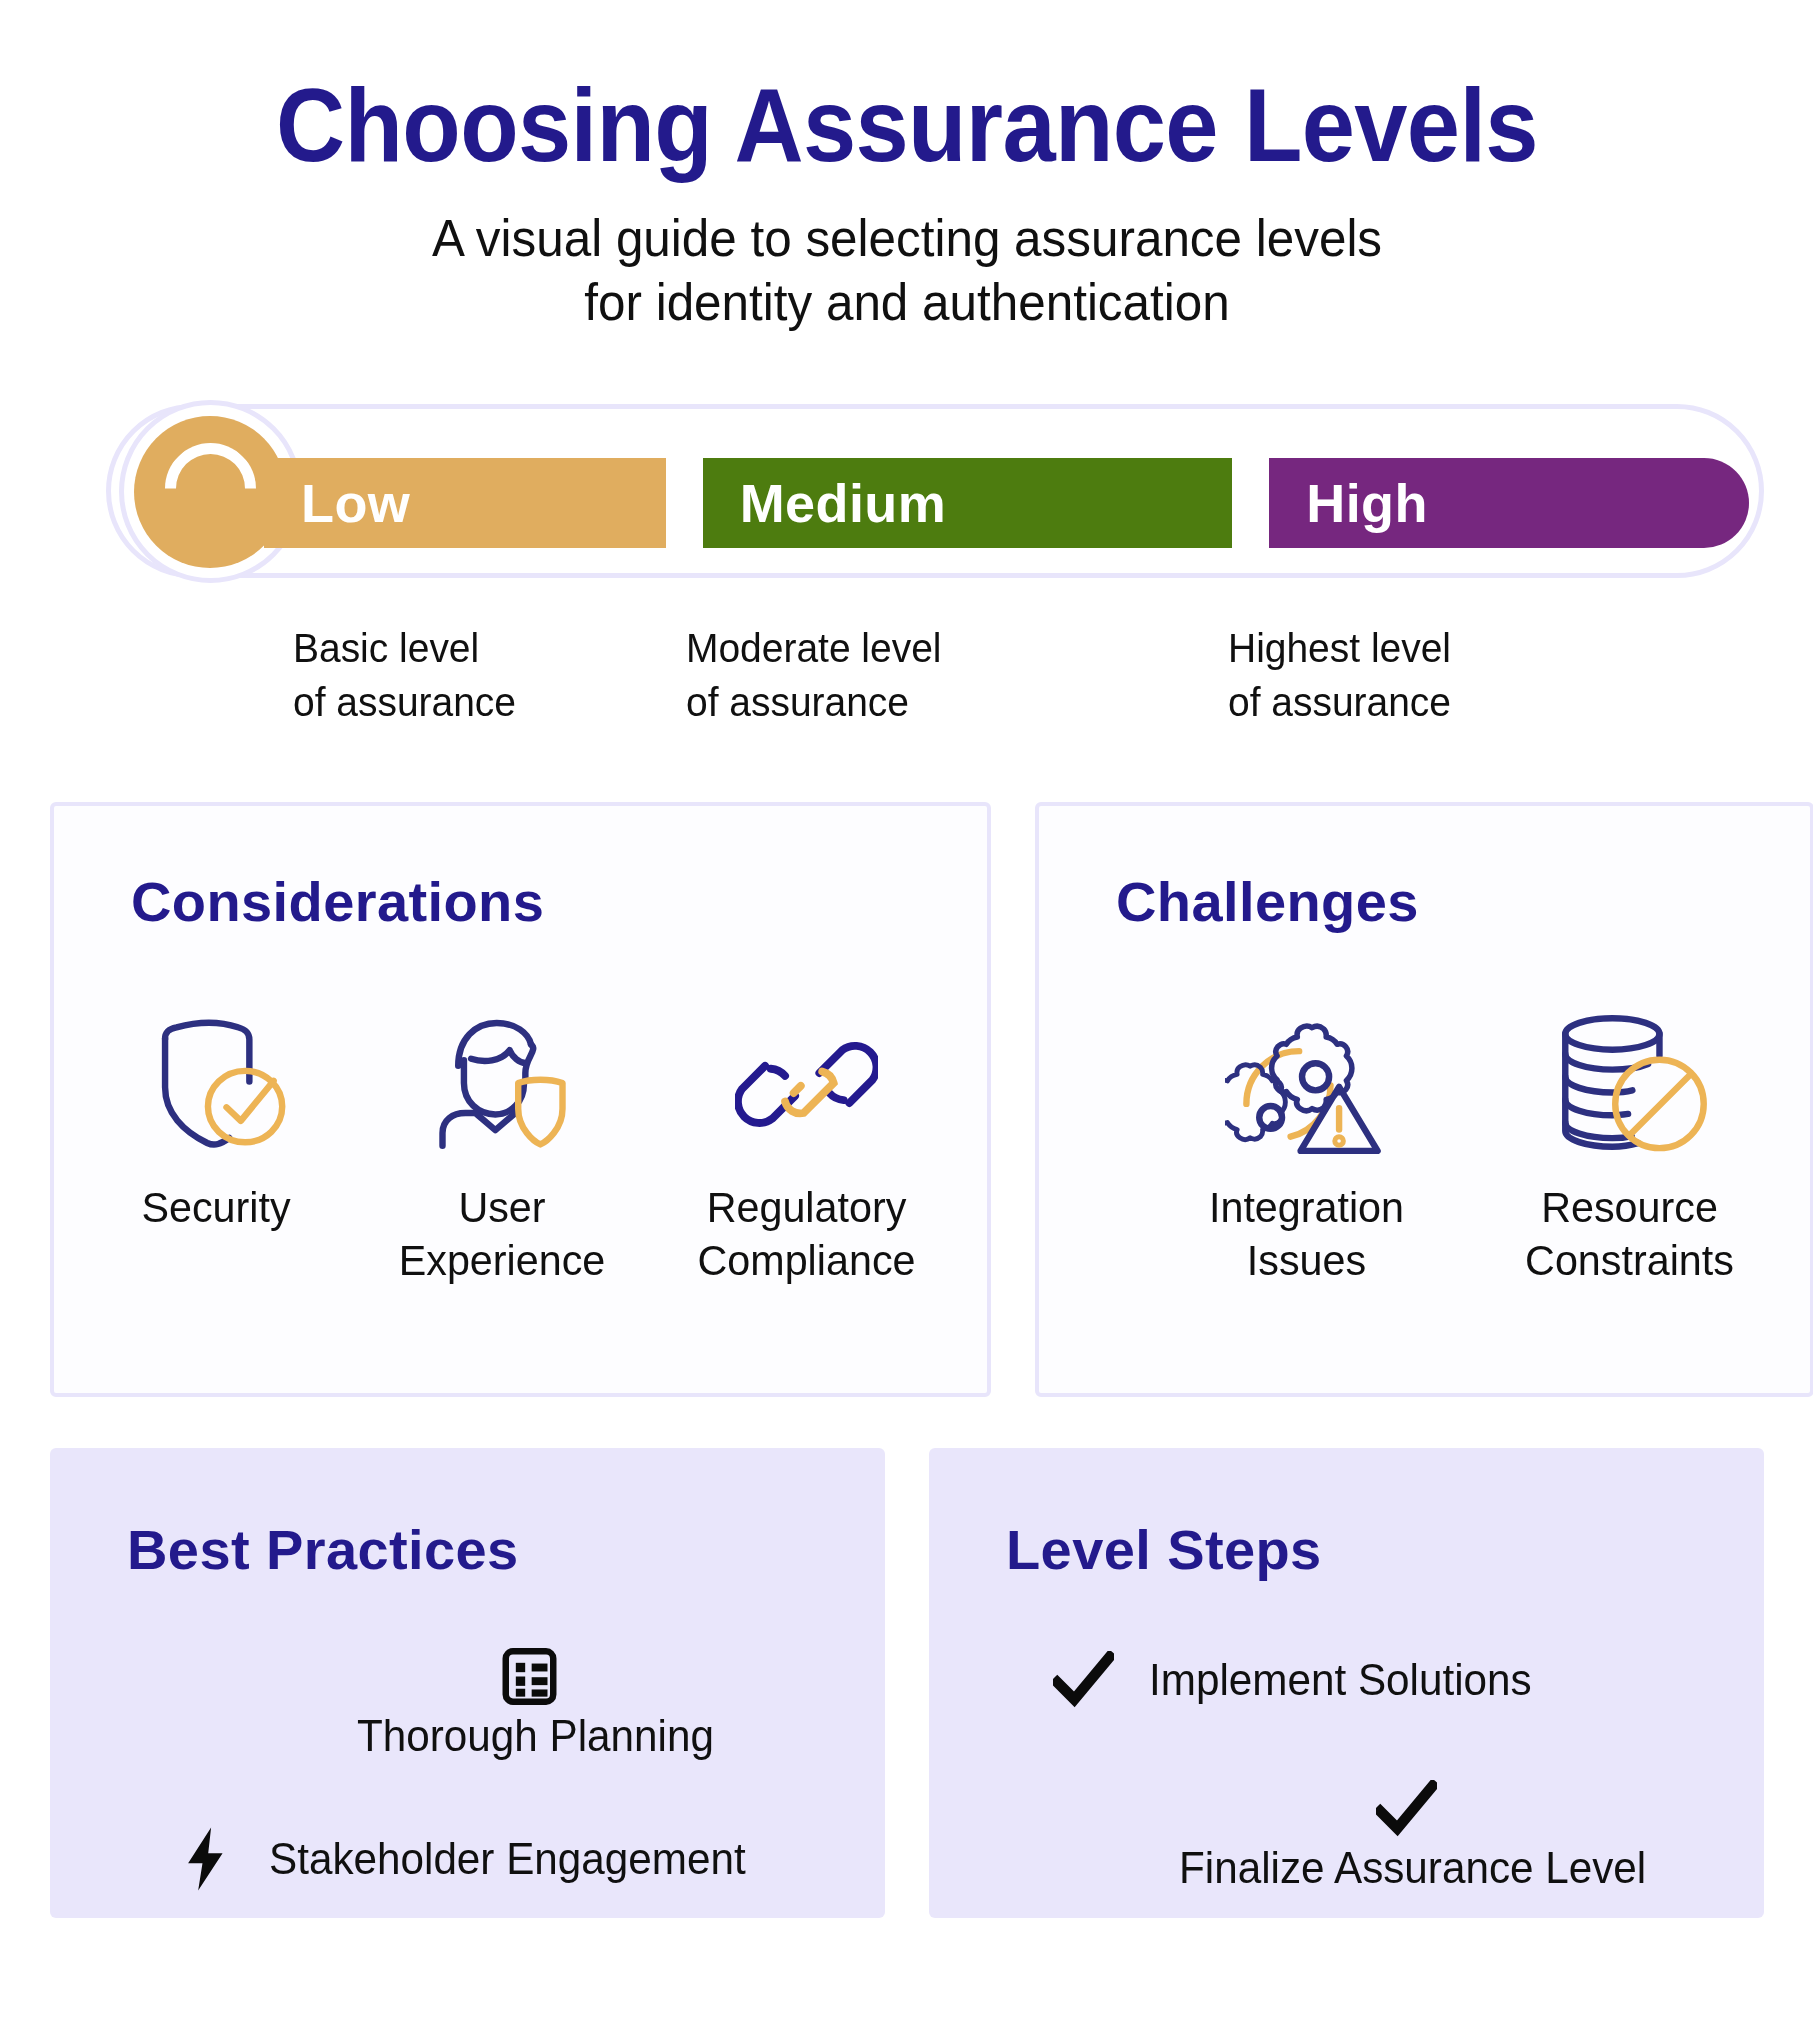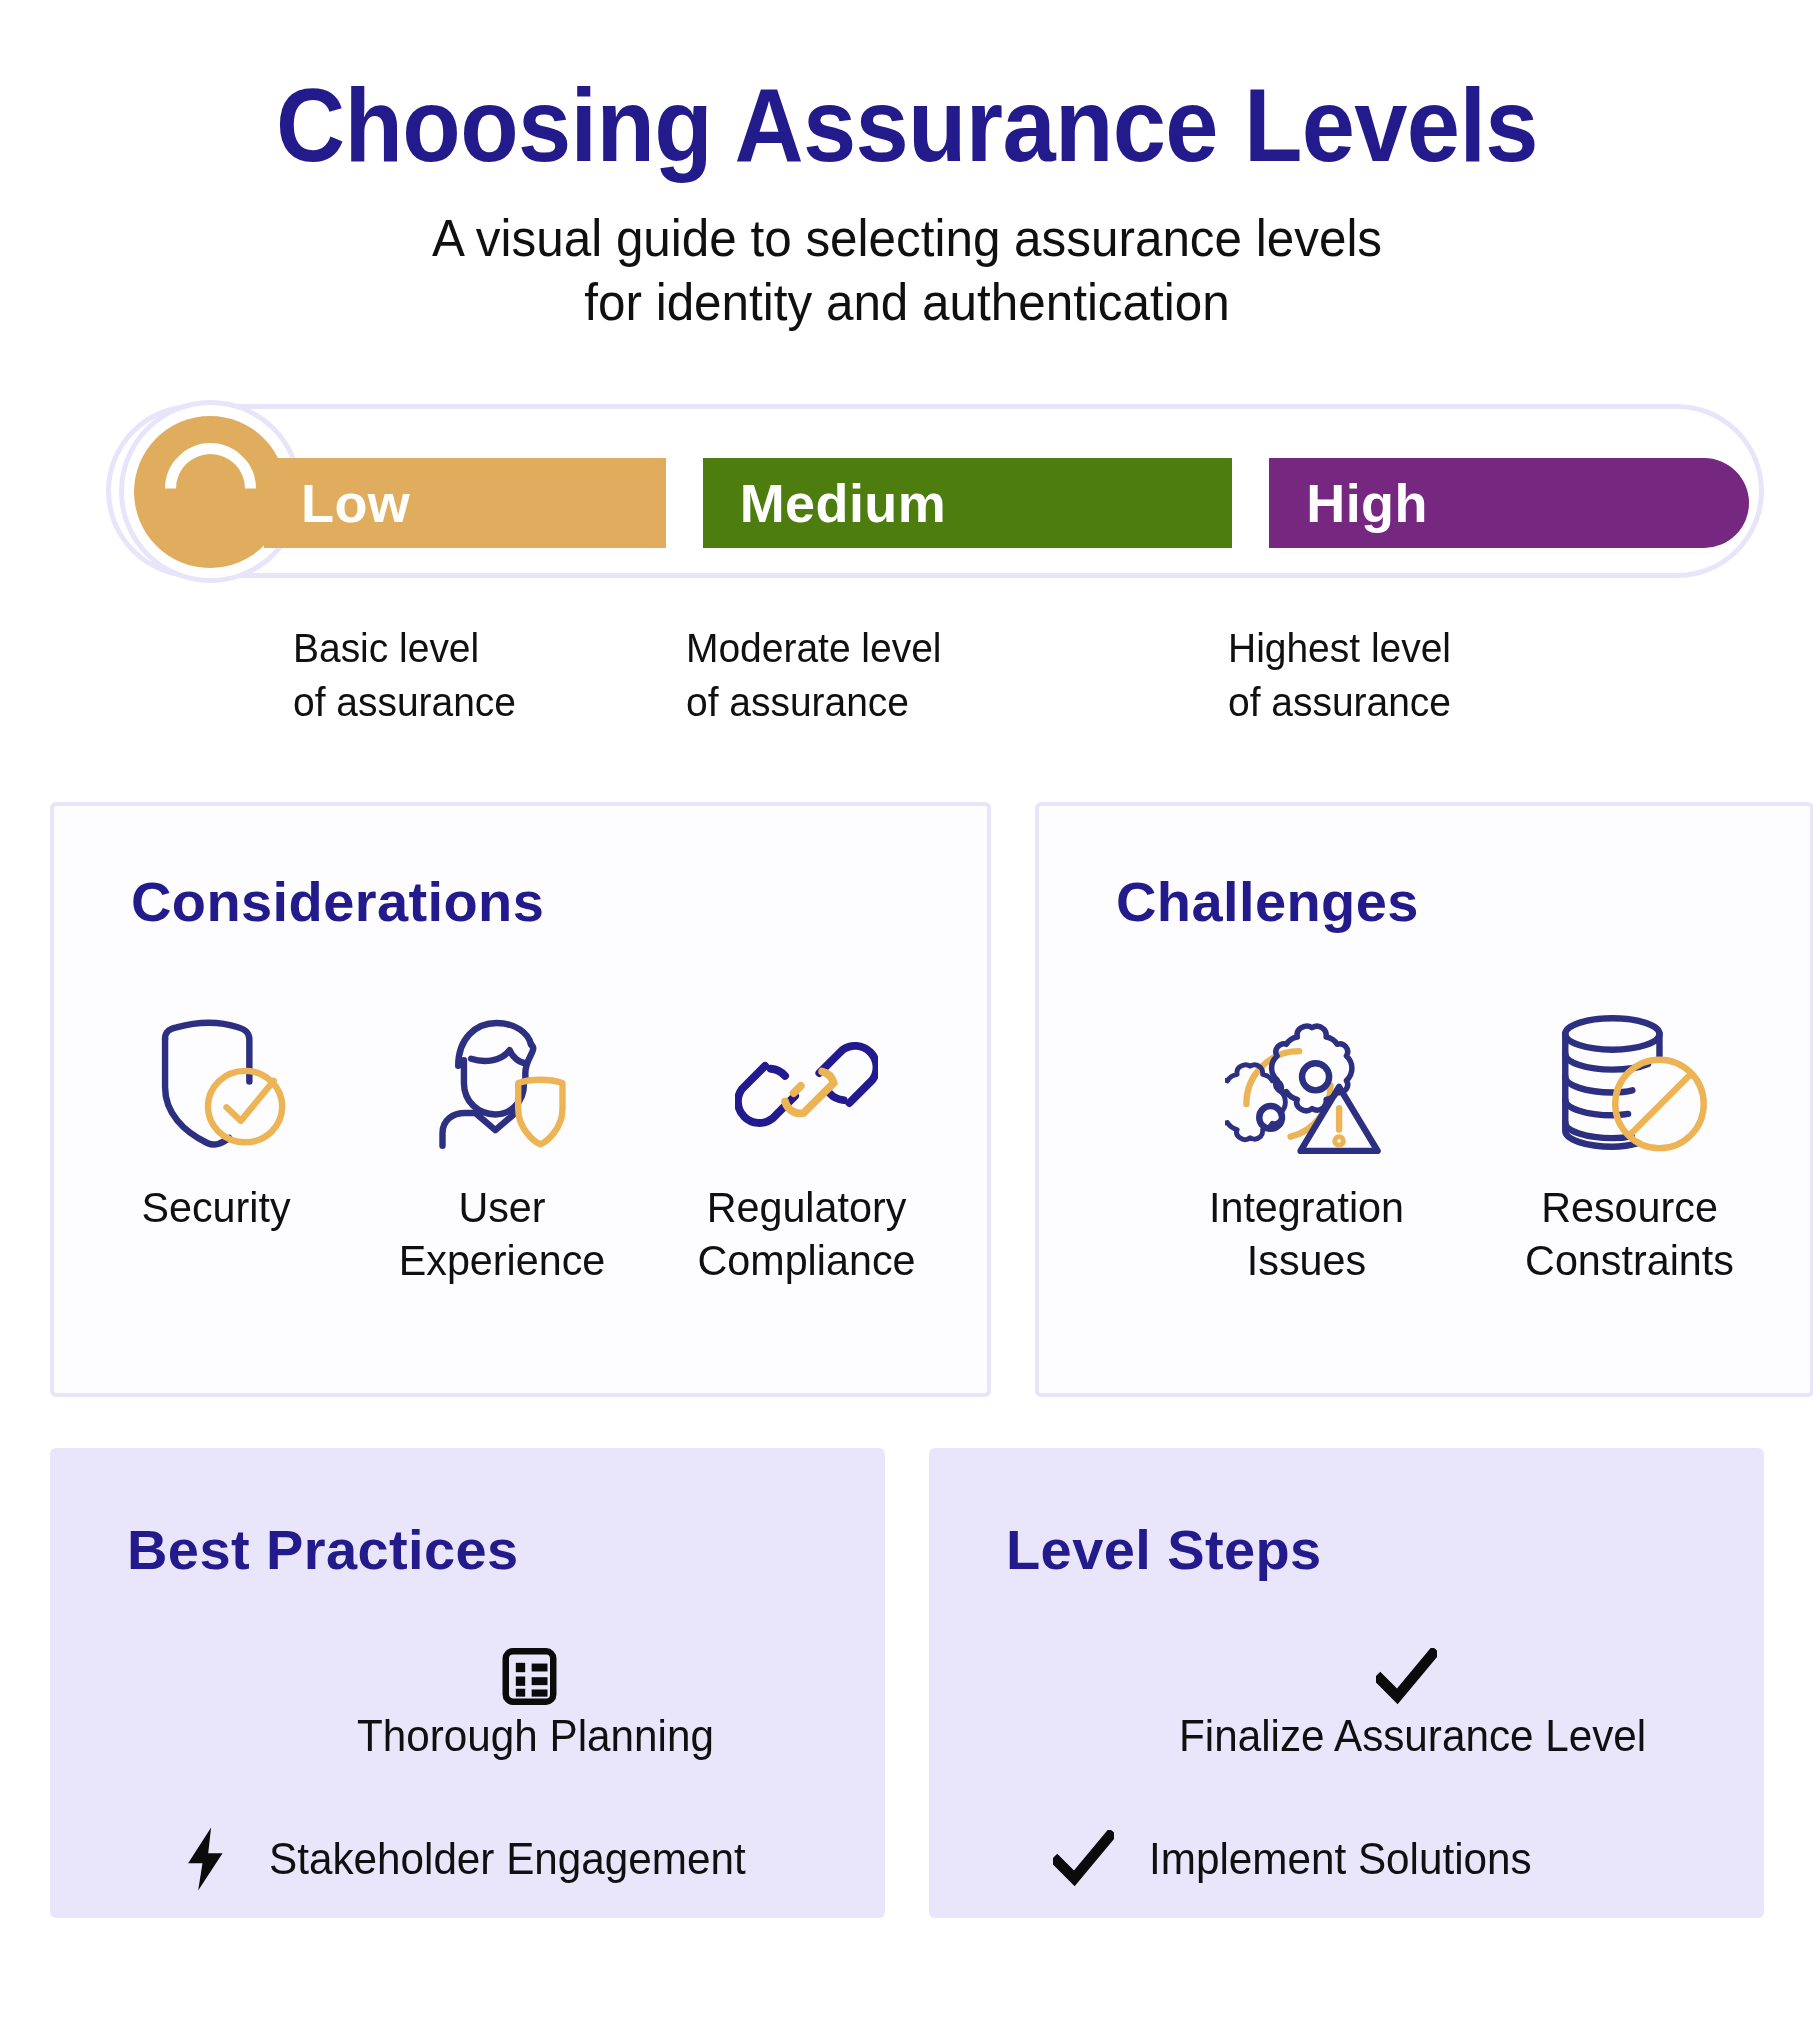--- a/index.html
+++ b/index.html
@@ -424,35 +424,35 @@
             <path d="M46 2 L14 52 L34 52 L28 90 L62 38 L42 38 Z" fill="#0b0b0b"></path>
           </svg>
         </span>
         <span class="li-text">Stakeholder Engagement</span>
       </div>
     </div>
 
     <div class="card card-filled steps">
       <div class="card-title">Level Steps</div>
 
+      <div class="list-item">
+        <span class="li-icon">
+          <svg width="61" height="57" viewBox="0 0 86 80">
+            <path d="M6 44 L30 68 L80 8" fill="none" stroke="#0b0b0b" stroke-width="15" stroke-linecap="square" stroke-linejoin="miter"></path>
+          </svg>
+        </span>
+        <span class="li-text">Implement Solutions</span>
+      </div>
+
       <div class="list-item first">
         <span class="li-icon">
           <svg width="61" height="57" viewBox="0 0 86 80">
             <path d="M6 44 L30 68 L80 8" fill="none" stroke="#0b0b0b" stroke-width="15" stroke-linecap="square" stroke-linejoin="miter"></path>
           </svg>
         </span>
         <span class="li-text">Finalize Assurance Level</span>
       </div>
-
-      <div class="list-item">
-        <span class="li-icon">
-          <svg width="61" height="57" viewBox="0 0 86 80">
-            <path d="M6 44 L30 68 L80 8" fill="none" stroke="#0b0b0b" stroke-width="15" stroke-linecap="square" stroke-linejoin="miter"></path>
-          </svg>
-        </span>
-        <span class="li-text">Implement Solutions</span>
-      </div>
     </div>
 
   </div>
 
 </div>
 
 
 </body></html>

